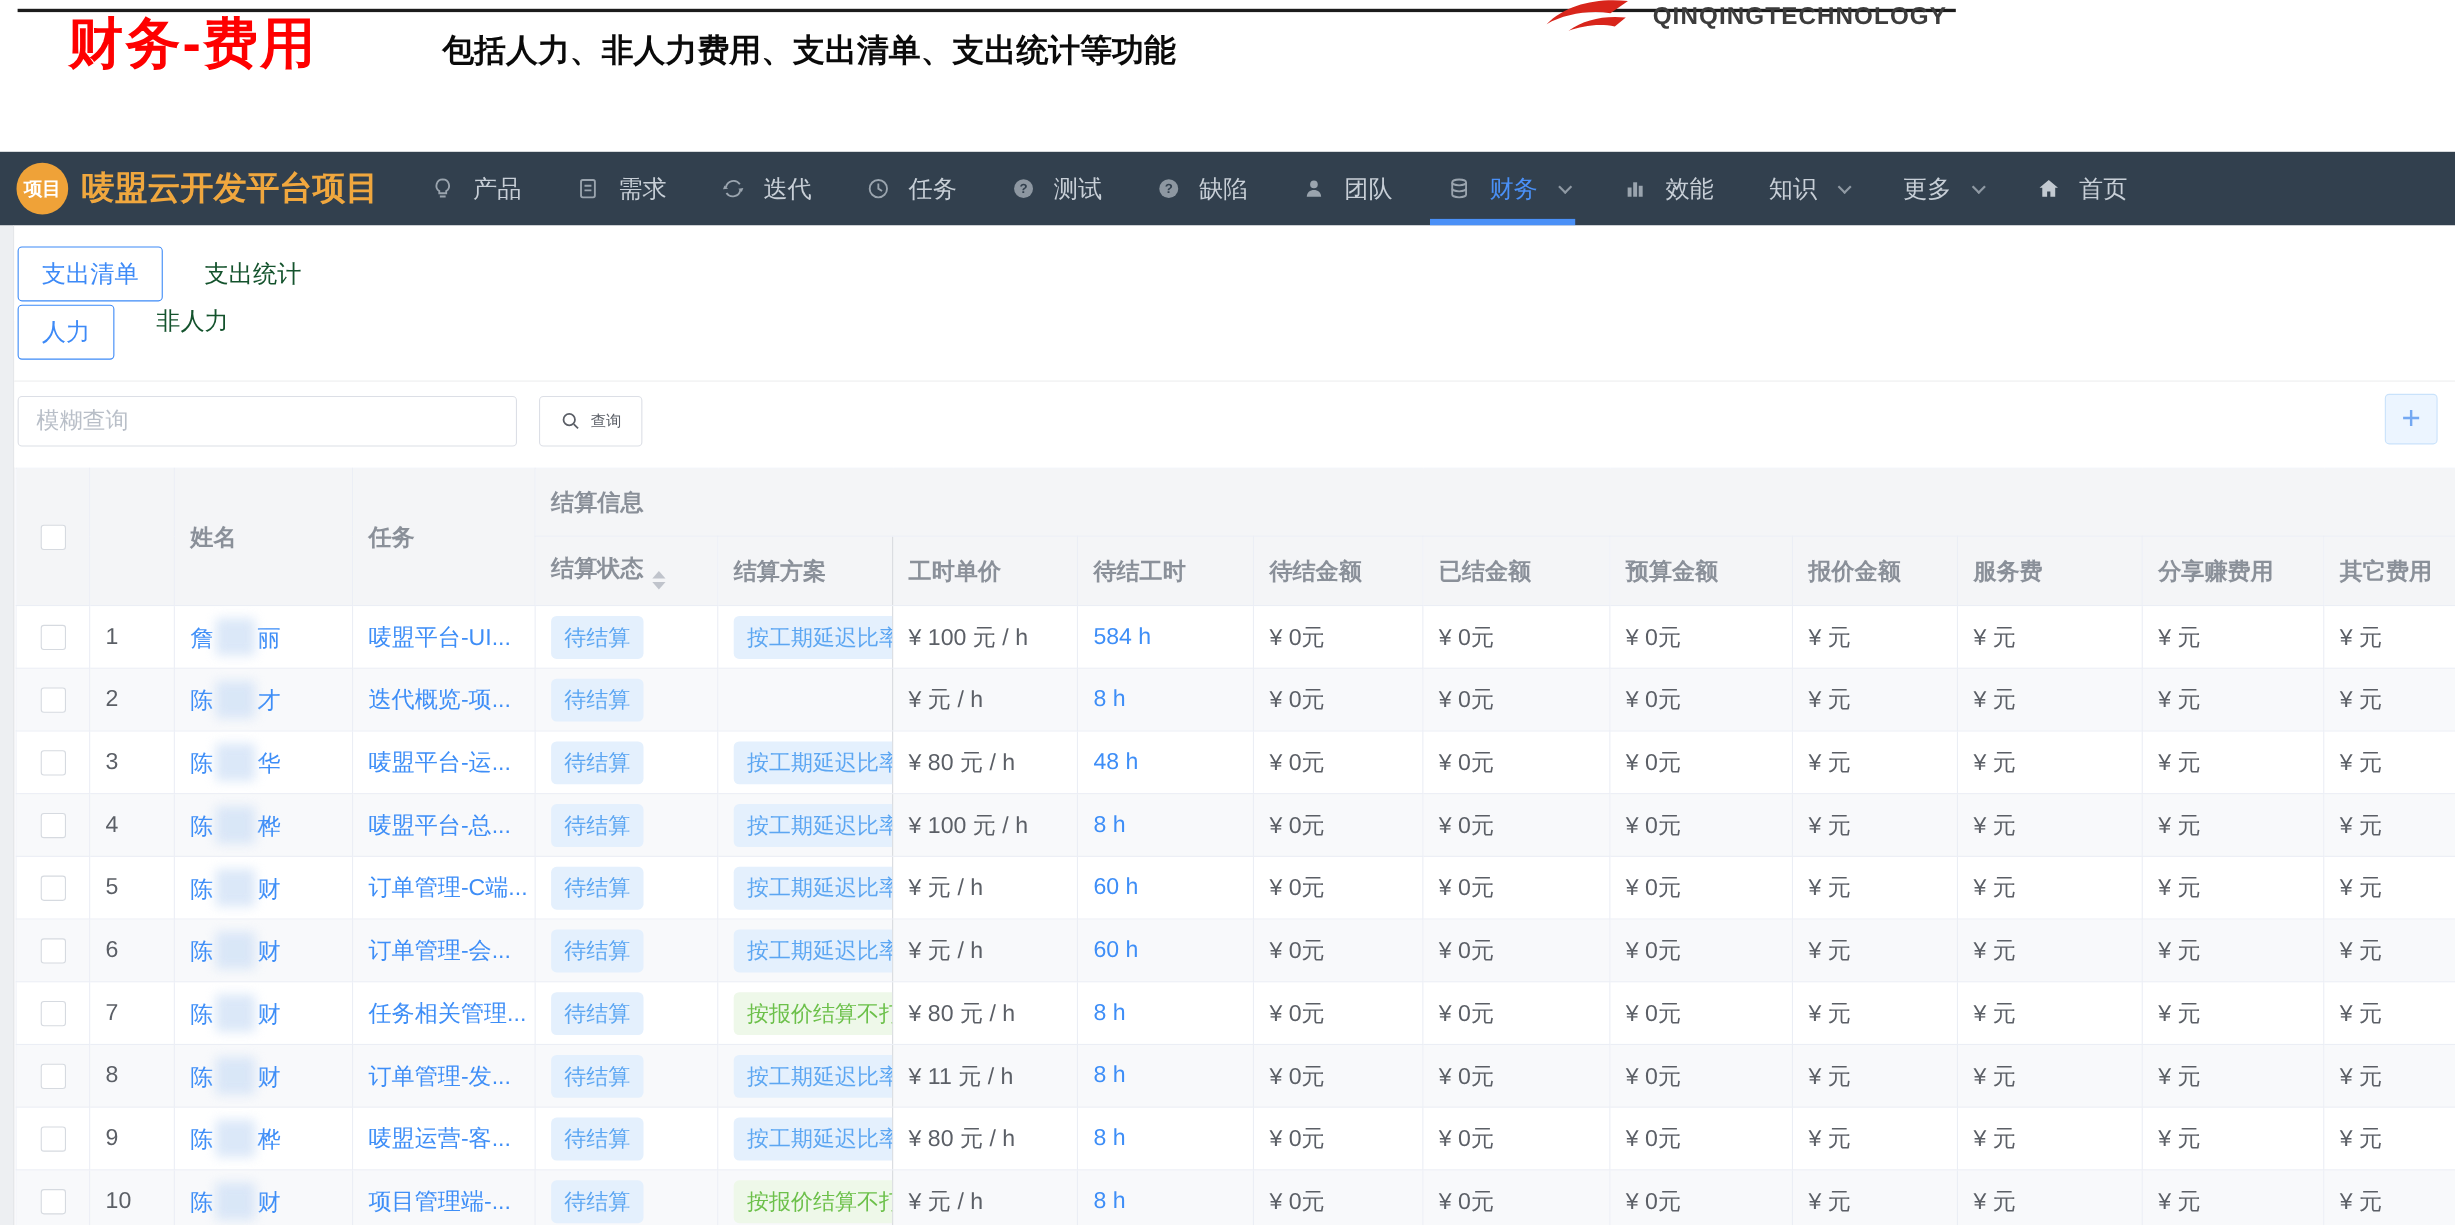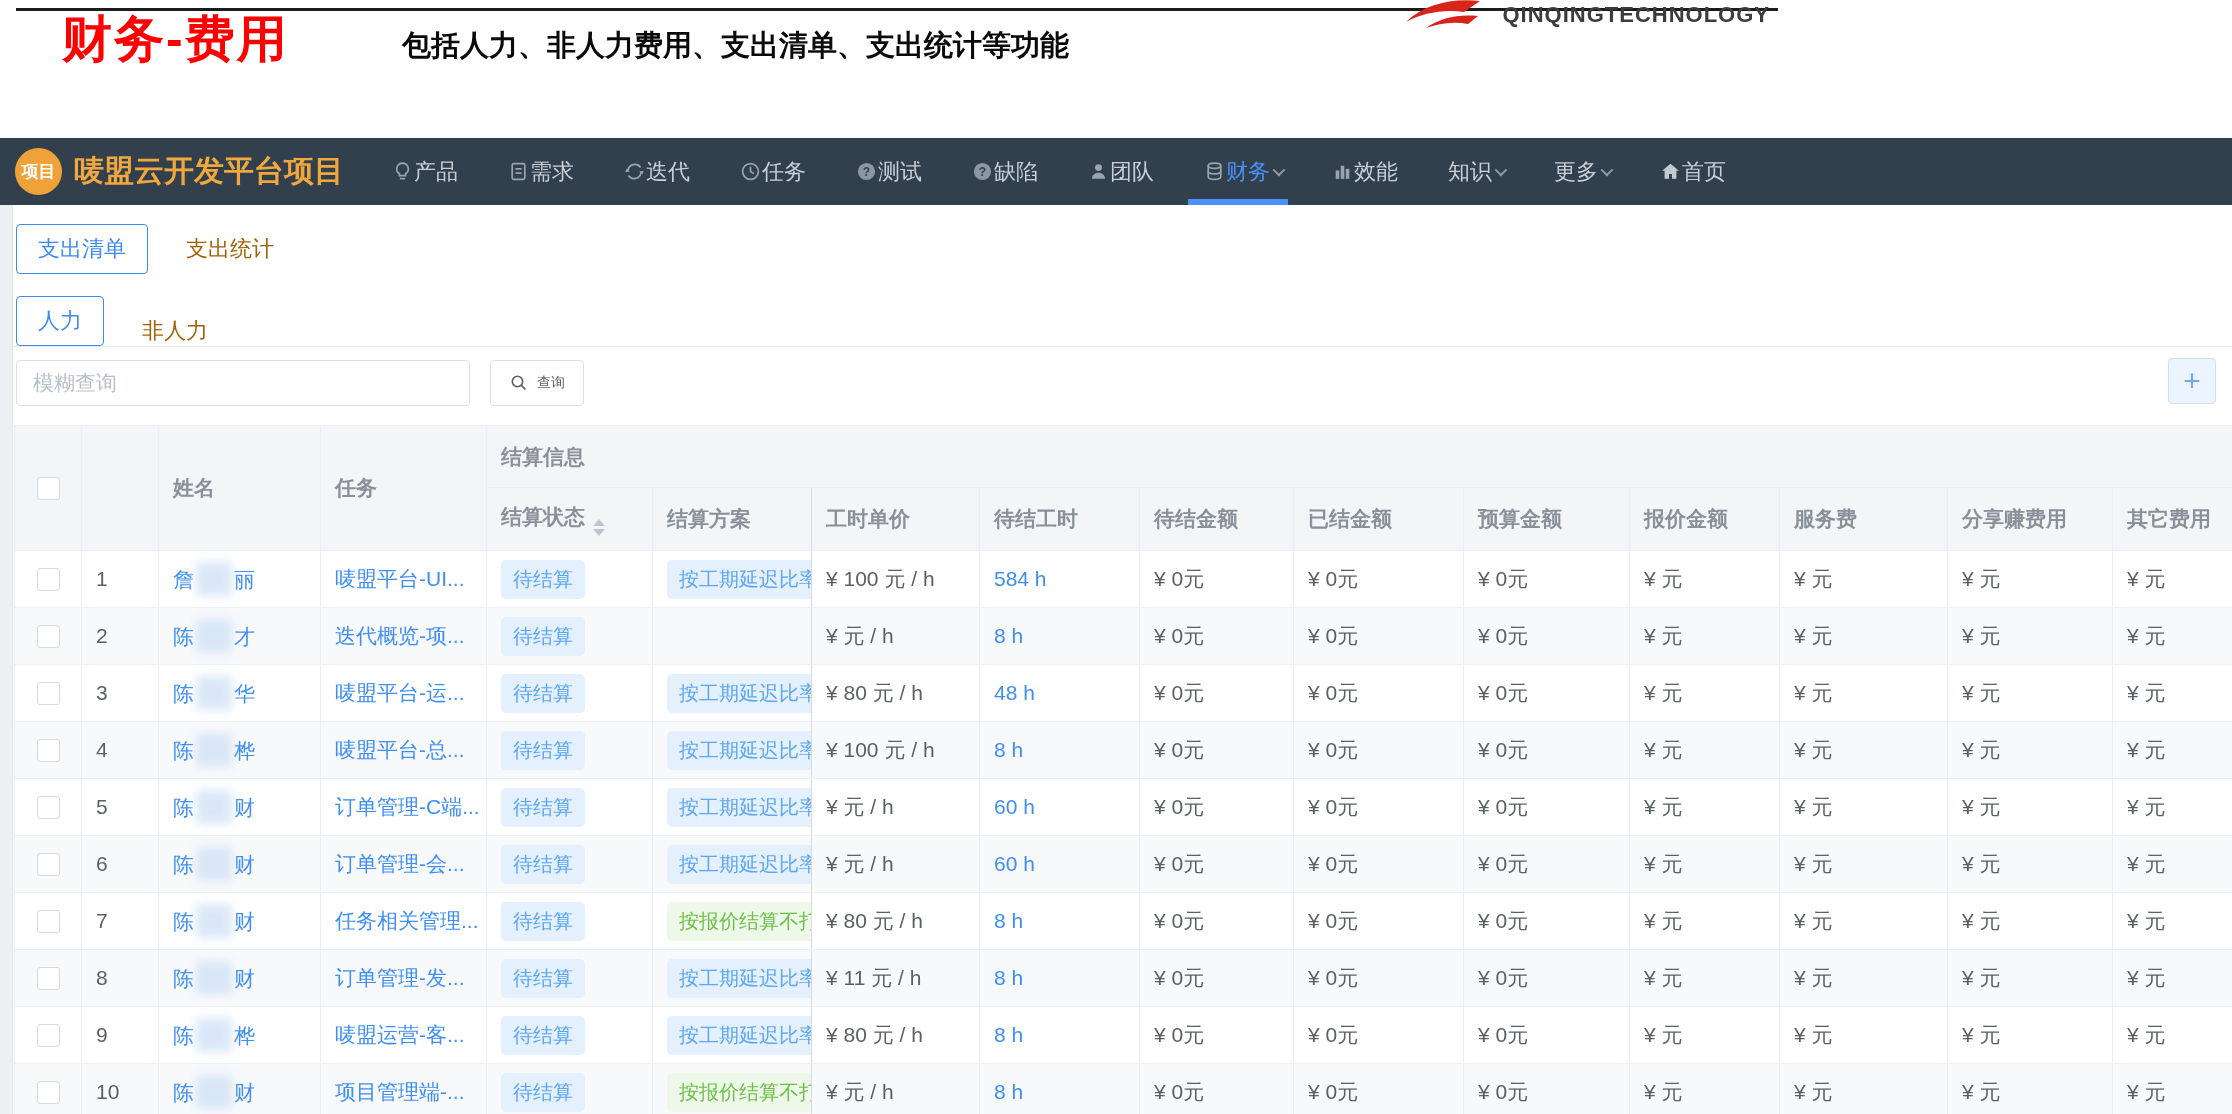--- a/index.html
+++ b/index.html
@@ -14,36 +14,36 @@
   .logo { position:absolute; right:8px; top:-6px; display:flex; align-items:center; }
   .logo-text { font-size:22px; font-weight:700; color:#3c3c3c; letter-spacing:1px; margin-left:10px; }
 
   
   .nav { position:absolute; left:0; top:138px; width:2232px; height:67px; background:#32404e;
          display:flex; align-items:center; }
   .proj-badge { width:47px; height:47px; border-radius:50%; background:#efa238; color:#fff;
     font-size:17px; font-weight:700; display:flex; align-items:center; justify-content:center; margin-left:15px; flex:0 0 auto; }
   .proj-name { color:#f0a73e; font-size:30px; font-weight:700; margin-left:12px; margin-right:48px; white-space:nowrap; }
   .nav-items { display:flex; align-items:center; height:100%; gap:50px; }
-  .nav-item { position:relative; height:100%; display:flex; align-items:center; gap:1px;
+  .nav-item { position:relative; height:100%; display:flex; align-items:center; gap:17px;
     color:#c8cfd7; font-size:22px; cursor:pointer; white-space:nowrap; }
   .nav-item.active span.lbl { color:#4a90f7; }
   .nav-item.active::after { content:''; position:absolute; left:-16px; right:-6px; bottom:0; height:6px; background:#4a90f7; }
   .chev { display:inline-block; width:9px; height:9px; border-right:2px solid #8f99a3;
     border-bottom:2px solid #8f99a3; transform:rotate(45deg) translateY(-2px); margin-left:2px; }
 
   
   .left-gutter { position:absolute; left:0; top:205px; width:13px; bottom:0; background:#edeff2; border-right:1px solid #e3e5e8; }
   .tabrow1 { position:absolute; left:13px; right:0; top:205px; height:88px; background:#fff;
     border-bottom:1px solid #e8eaec; display:flex; align-items:center; }
   .tabrow2 { position:absolute; left:13px; right:0; top:277px; height:70px; background:#fff;
-    border-bottom:1px solid #e8eaec; display:flex; align-items:flex-end; }
+    border-bottom:1px solid #e8eaec; display:flex; align-items:flex-start; }
   .tab-box { border:1px solid #3d8af7; color:#3d8af7; border-radius:4px; font-size:22px;
     padding:9px 21px; margin-left:3px; background:#fff; }
-  .tab-plain { color:#a16207; font-size:22px; margin-left:38px;font-family:Liberation Mono, monospace; }
+  .tab-plain { color:#14532d; font-size:22px; margin-left:38px;font-family:Liberation Mono, monospace; }
 
   
   .searchrow { position:absolute; left:13px; right:0; top:347px; height:78px; background:#fff; }
   .search-input { position:absolute; left:3px; top:13px; width:454px; height:46px; border:1px solid #dcdfe6;
     border-radius:4px; font-size:21px; padding:0 16px; color:#606266; outline:none; }
   .search-input::placeholder { color:#b9bfc8; }
   .query-btn { position:absolute; left:477px; top:13px; height:46px; padding:0 18px; border:1px solid #dcdfe6;
     border-radius:4px; background:#fff; font-size:14px; color:#5a5e66; display:flex; align-items:center; gap:8px; }
   .add-btn { position:absolute; right:16px; top:11px; width:48px; height:46px; background:#ecf5ff;
     border:1px solid #c9e2fb; border-radius:4px; color:#74a8f2; font-size:30px; font-weight:400;

